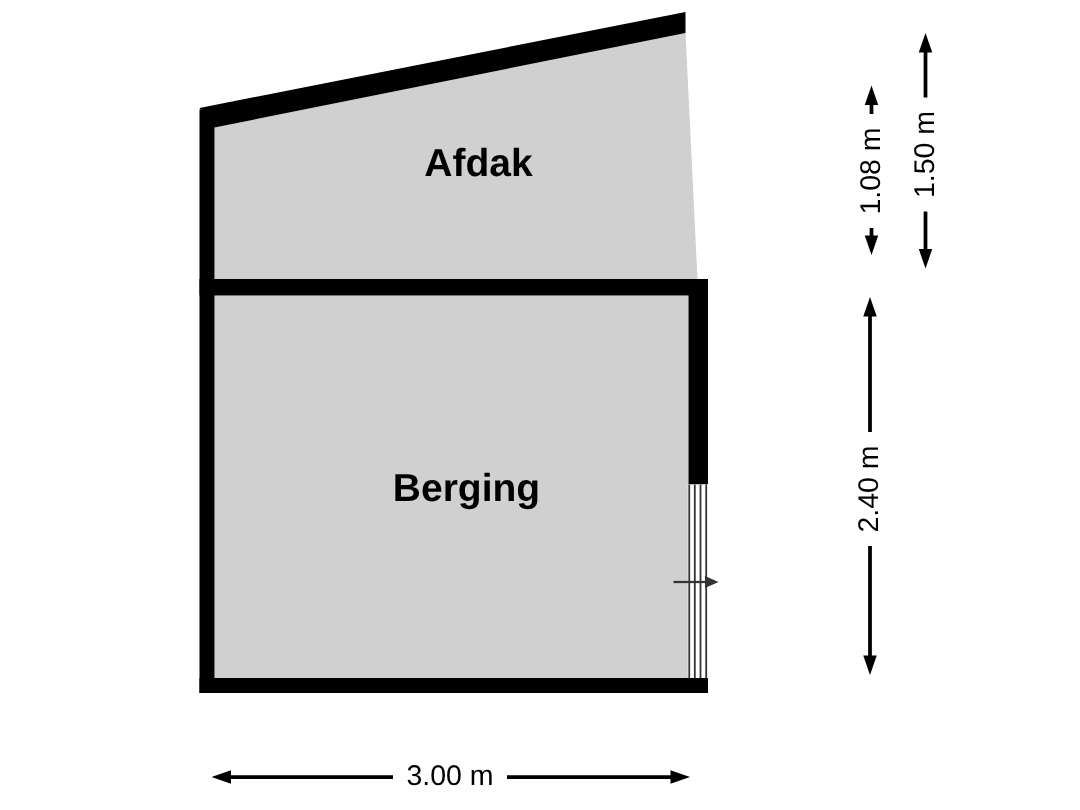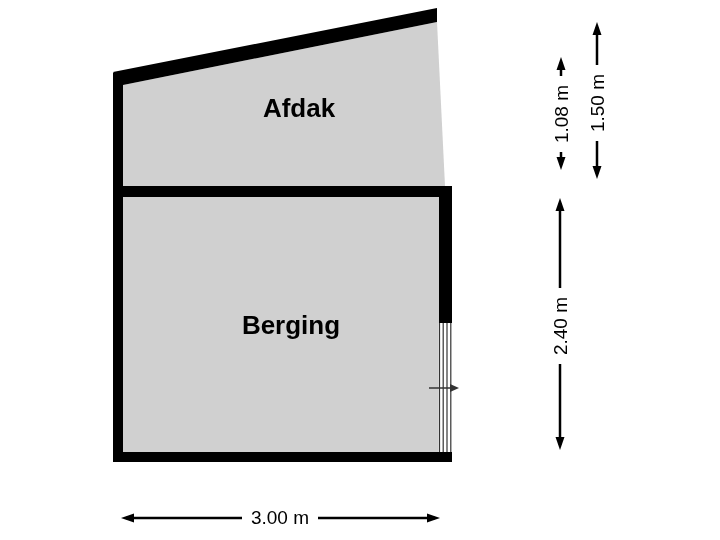--- a/index.html
+++ b/index.html
@@ -7,20 +7,21 @@
     padding: 0;
     background: #ffffff;
     width: 720px;
     height: 540px;
     overflow: hidden;
   }
   .stage {
     position: relative;
     width: 632px;
     height: 540px;
+    margin-left: 20px;
   }
   svg { display: block; }
   text {
     font-family: "Liberation Sans", "DejaVu Sans", sans-serif;
   }
   .room-label {
     font-size: 26px;
     font-weight: bold;
     text-anchor: middle;
   }

